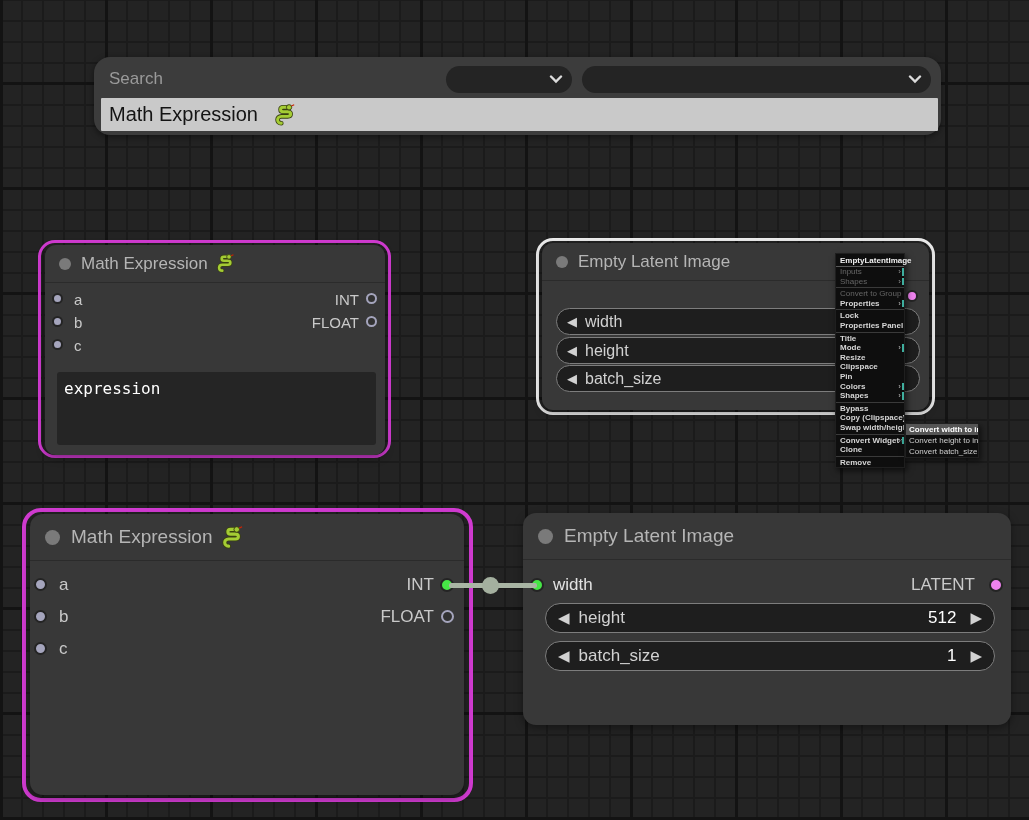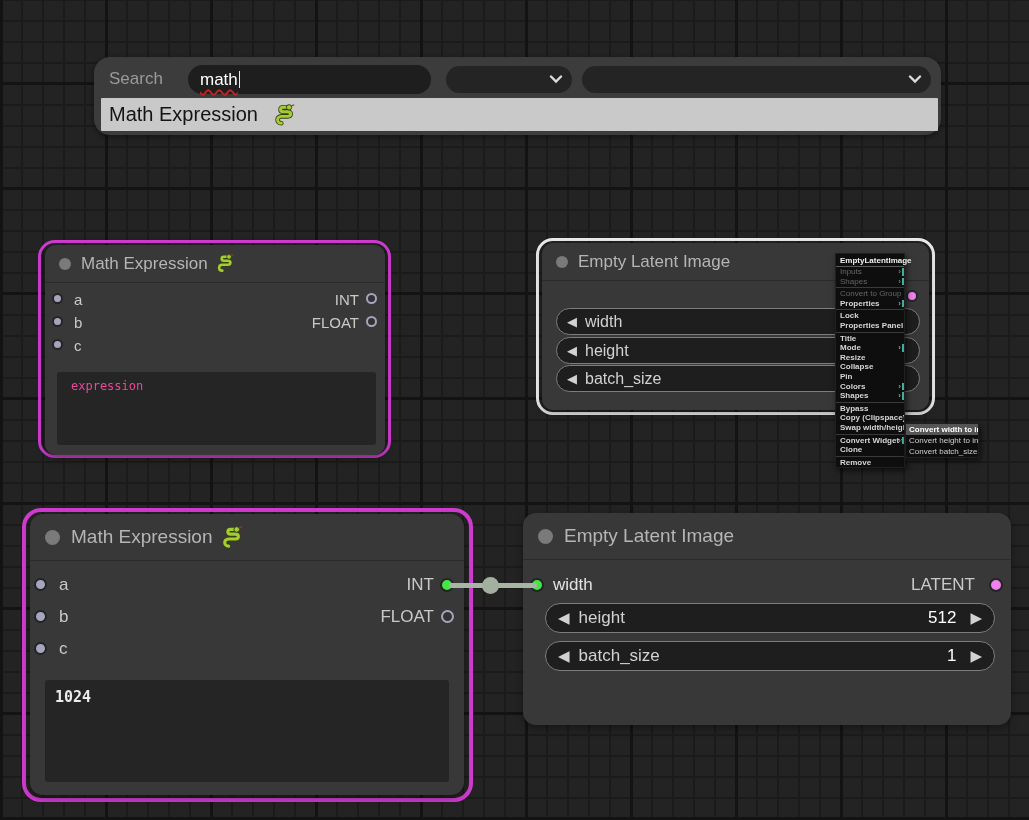--- a/index.html
+++ b/index.html
@@ -83,21 +83,21 @@
   .dot-green{background:#46e546;}
   .dot-pink{background:#ee82ee;}
   .slot-label{position:absolute;color:#c9c9c9;}
   .node-sm .slot-label{font-size:15px;}
   .node-lg .slot-label{font-size:17px;}
 
   .expr-box{
     position:absolute;background:#252525;border-radius:3px;
     font-family:"DejaVu Sans Mono",monospace;box-sizing:border-box;
   }
-  .expr-placeholder{color:#ec4899;font-size:12px;padding:7px 14px;}
+  .expr-placeholder{color:#ffffff;font-size:16px;padding:7px 7px;}
   .expr-value{color:#ececec;font-size:15px;font-weight:bold;padding:8px 10px;}
 
   .widget-pill{
     position:absolute;background:#1e1e1e;border:1px solid #7d7d7d;
     border-radius:15px;display:flex;align-items:center;
     box-sizing:border-box;color:#d2d2d2;
   }
   .pill-sm{height:27px;font-size:16px;padding:0 10px;}
   .pill-lg{height:30px;font-size:17px;padding:0 12px;}
   .arr{color:#d2d2d2;flex:0 0 auto;}
@@ -148,23 +148,20 @@
     height:11px;line-height:11px;padding:0 3px;color:#cfcfcf;
     white-space:nowrap;overflow:hidden;
   }
   .sm-item.active{background:#555;color:#fff;font-weight:bold;}
 </style>
 </head>
 <body>
 
 <div class="abs search-panel">
   <div class="abs search-label">Search</div>
-  <div class="abs search-input">
-    <span class="misspelled">math</span><span class="caret"></span>
-  </div>
   <div class="abs sel sel-1">
     <span class="chevron">
       <svg width="14" height="9" viewBox="0 0 14 9">
           <path d="M2 1.5 L7 6.5 L12 1.5" stroke="#dcdcdc" stroke-width="2.4" fill="none" stroke-linecap="round"></path>
         </svg>
     </span>
   </div>
   <div class="abs sel sel-2">
     <span class="chevron">
       <svg width="14" height="9" viewBox="0 0 14 9">
@@ -250,21 +247,20 @@
   <span class="slot-dot dot-lav" style="left:4px;top:64px;width:13px;height:13px;"></span>
   <span class="slot-label" style="left:29px;top:61px;">a</span>
   <span class="slot-dot dot-lav" style="left:4px;top:96px;width:13px;height:13px;"></span>
   <span class="slot-label" style="left:29px;top:93px;">b</span>
   <span class="slot-dot dot-lav" style="left:4px;top:128px;width:13px;height:13px;"></span>
   <span class="slot-label" style="left:29px;top:125px;">c</span>
   <span class="slot-label" style="right:30px;top:61px;">INT</span>
   <span class="slot-dot dot-green" style="right:10px;top:64px;width:14px;height:14px;"></span>
   <span class="slot-label" style="right:30px;top:93px;">FLOAT</span>
   <span class="slot-dot dot-hollow" style="right:10px;top:96px;width:13px;height:13px;"></span>
-  <div class="expr-box expr-value" style="left:15px;top:166px;width:404px;height:102px;">1024</div>
 </div>
 
 <div class="abs link-line" style="left:449px;top:583px;width:88px;"></div>
 <div class="abs link-dot" style="left:482px;top:577px;"></div>
 
 <div class="abs node node-lg" style="left:523px;top:513px;width:488px;height:212px;border-radius:13px;">
   <div class="node-title">
     <span class="title-dot"></span>
     <span class="title-text">Empty Latent Image</span>
   </div>
@@ -293,21 +289,21 @@
   <div class="cm-sep"></div>
   <div class="cm-item disabled"><span>Convert to Group Node</span></div>
   <div class="cm-item has-sub"><span>Properties</span><span class="sub-tick"></span></div>
   <div class="cm-sep"></div>
   <div class="cm-item"><span>Lock</span></div>
   <div class="cm-item"><span>Properties Panel</span></div>
   <div class="cm-sep"></div>
   <div class="cm-item"><span>Title</span></div>
   <div class="cm-item has-sub"><span>Mode</span><span class="sub-tick"></span></div>
   <div class="cm-item"><span>Resize</span></div>
-  <div class="cm-item"><span>Collapse</span></div>
+  <div class="cm-item"><span>Clipspace</span></div>
   <div class="cm-item"><span>Pin</span></div>
   <div class="cm-item has-sub"><span>Colors</span><span class="sub-tick"></span></div>
   <div class="cm-item has-sub"><span>Shapes</span><span class="sub-tick"></span></div>
   <div class="cm-sep"></div>
   <div class="cm-item"><span>Bypass</span></div>
   <div class="cm-item"><span>Copy (Clipspace)</span></div>
   <div class="cm-item"><span>Swap width/height</span></div>
   <div class="cm-sep"></div>
   <div class="cm-item has-sub"><span>Convert Widget to Input</span><span class="sub-tick"></span></div>
   <div class="cm-item"><span>Clone</span></div>

